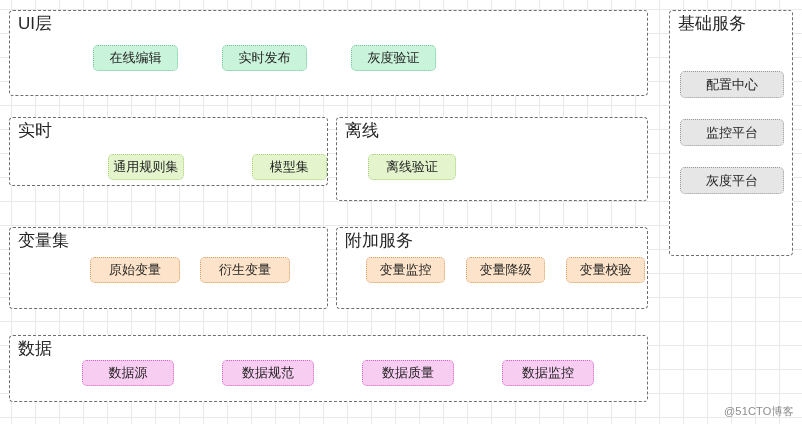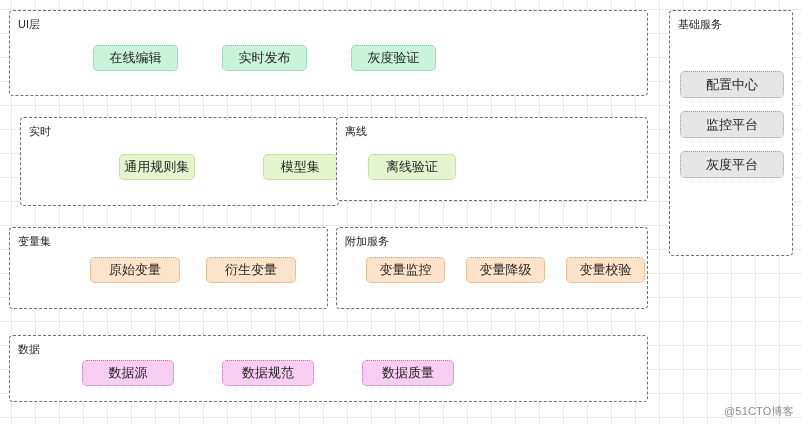--- a/index.html
+++ b/index.html
@@ -31,21 +31,21 @@
     position: absolute;
     box-sizing: border-box;
     border: 1.6px dashed #6e6e6e;
     border-radius: 4px;
     background: #ffffff;
   }
   .group-title {
     position: absolute;
     left: 8px;
     top: 5px;
-    font-size: 11px;
+    font-size: 17px;
     line-height: 16px;
     color: #262626;
     white-space: nowrap;
   }
   .row-items {
     position: absolute;
     left: 0;
     right: 0;
     display: flex;
     align-items: center;
@@ -81,49 +81,49 @@
     border-color: #d763c6;
   }
   .node.gray {
     background: #e6e6e6;
     border-color: #9a9a9a;
     border-style: dotted;
   }
 
   
   #grp-ui      { left: 9px;   top: 10px;  width: 639px; height: 86px; }
-  #grp-rt      { left: 20px;   top: 117px; width: 319px; height: 89px; }
+  #grp-rt      { left: 9px;   top: 117px; width: 319px; height: 69px; }
   #grp-off     { left: 336px; top: 117px; width: 312px; height: 84px; }
   #grp-var     { left: 9px;   top: 227px; width: 319px; height: 82px; }
   #grp-extra   { left: 336px; top: 227px; width: 312px; height: 82px; }
   #grp-data    { left: 9px;   top: 335px; width: 639px; height: 67px; }
   #grp-base    { left: 669px; top: 10px;  width: 124px; height: 246px; }
 
   #items-ui    { top: 34px; justify-content: flex-start; padding-left: 83px; gap: 44px; }
   #items-rt    { top: 36px; justify-content: flex-start; padding-left: 74px; gap: 44px; }
   #items-off   { top: 36px; justify-content: flex-start; padding-left: 31px; gap: 33px; }
-  #items-var   { top: 29px; justify-content: flex-start; padding-left: 80px; gap: 26px; }
+  #items-var   { top: 29px; justify-content: flex-start; padding-left: 80px; gap: 20px; }
   #items-extra { top: 29px; justify-content: flex-start; padding-left: 29px; gap: 21px; }
   #items-data  { top: 24px; justify-content: flex-start; padding-left: 72px; gap: 48px; }
 
   #items-ui    .node { width: 85px; }
   #items-rt    .node { width: 90px; margin-left: 24px; }
   #items-off   .node { width: 88px; }
   #items-var   .node { width: 90px; }
   #items-extra .node { width: 79px; }
   #items-data  .node { width: 92px; }
 
   .base-stack {
     position: absolute;
     left: 10px;
     top: 60px;
     width: 104px;
     display: flex;
     flex-direction: column;
-    gap: 13px;
+    gap: 21px;
   }
   .base-stack .node { width: 104px; height: 27px; line-height: 25px; }
 
   .watermark {
     position: absolute;
     right: 8px;
     bottom: 5px;
     font-size: 11px;
     color: #8c8c8c;
     letter-spacing: 0.2px;
@@ -175,20 +175,21 @@
       <div class="node peach">变量校验</div>
     </div>
   </div>
 
   <div class="group" id="grp-data">
     <div class="group-title">数据</div>
     <div class="row-items" id="items-data">
       <div class="node pink">数据源</div>
       <div class="node pink">数据规范</div>
       <div class="node pink">数据质量</div>
+      <div class="node pink">数据监控</div>
     </div>
   </div>
 
   <div class="group" id="grp-base">
     <div class="group-title">基础服务</div>
     <div class="base-stack">
       <div class="node gray">配置中心</div>
       <div class="node gray">监控平台</div>
       <div class="node gray">灰度平台</div>
     </div>

